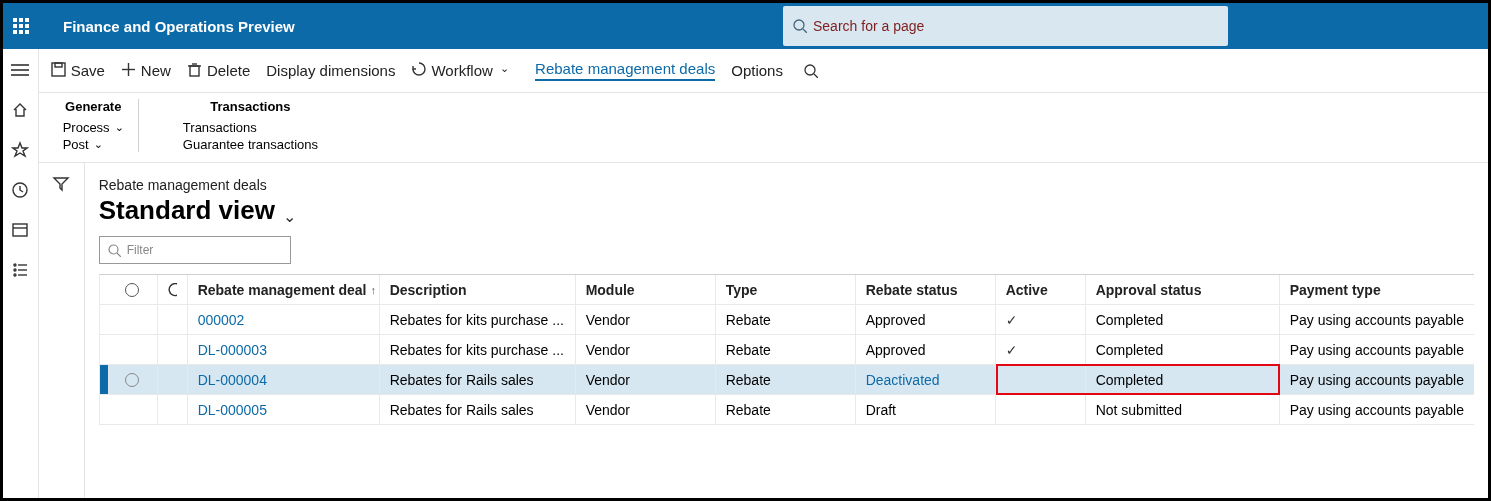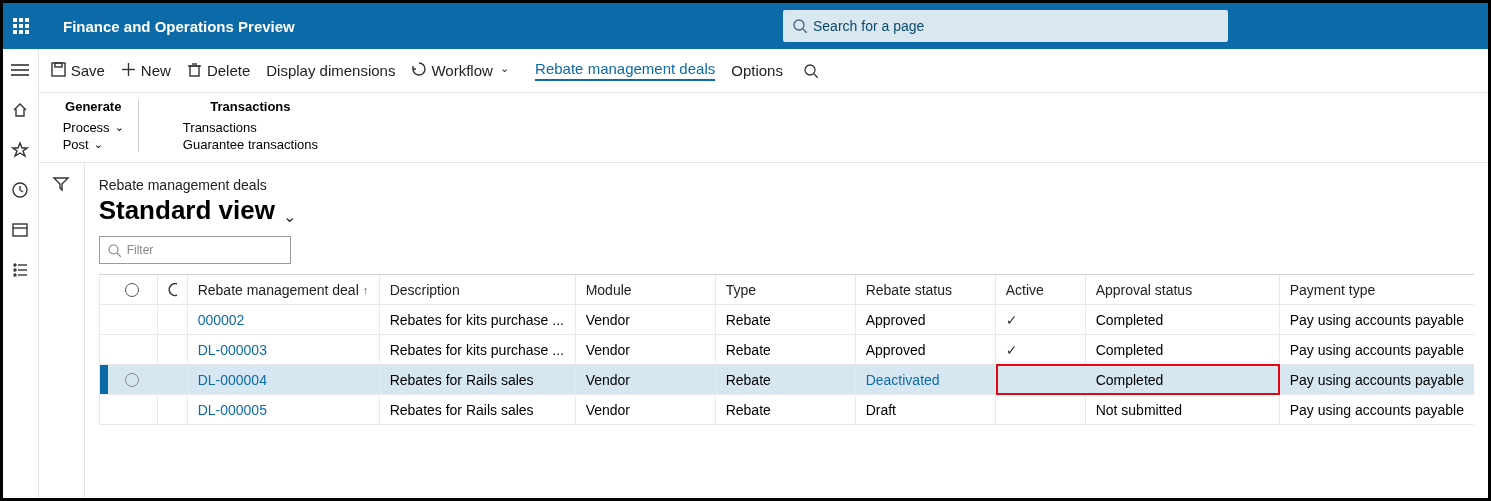--- a/index.html
+++ b/index.html
@@ -3,21 +3,21 @@
 <meta charset="utf-8">
 <style>
   * { box-sizing: border-box; margin: 0; padding: 0; font-family: "Segoe UI", Arial, sans-serif; }
   body { width: 1491px; height: 501px; background: #000; overflow: hidden; }
   .frame { width: 1485px; height: 495px; margin: 3px; background: #fff; display: flex; flex-direction: column; }
 
   .topbar { height: 46px; background: #0d6aa8; display: flex; align-items: center; padding-left: 10px; color: #fff; }
   .waffle { width: 28px; display: grid; grid-template-columns: repeat(3,4px); grid-template-rows: repeat(3,4px); gap: 2px; }
   .waffle span { background: #fff; width: 4px; height: 4px; }
   .app-title { margin-left: 22px; font-size: 15px; font-weight: 600; }
-  .search-bar { margin-left: auto; margin-right: 260px; width: 445px; height: 32px; background: #d9e7f0; border-radius: 2px; display: flex; align-items: center; padding: 0 10px; color: #0c4a6e; font-size: 14px; }
+  .search-bar { margin-left: auto; margin-right: 260px; width: 445px; height: 40px; background: #d9e7f0; border-radius: 2px; display: flex; align-items: center; padding: 0 10px; color: #7f1d1d; font-size: 14px; }
   .search-bar svg { margin-right: 6px; }
 
   .body-area { flex: 1; display: flex; }
   .railbar { width: 48px; background: #fff; border-right: 1px solid #e4e4e4; display: flex; flex-direction: column; align-items: center; padding-top: 10px; gap: 18px; }
   .railbar .ri { width: 22px; height: 22px; display:flex; align-items:center; justify-content:center; color:#333; }
 
   .workspace { flex:1; display:flex; flex-direction:column; }
 
   .actionbar { height: 44px; border-bottom: 1px solid #e4e4e4; display:flex; align-items:center; padding: 0 12px; gap: 16px; font-size: 15px; color: #222; }
   .actionbar .ab-item { display:flex; align-items:flex-start; gap:5px; cursor:pointer; }
@@ -36,21 +36,21 @@
   .content { flex:1; display:flex; }
   .filterbar { width:46px; display:flex; justify-content:center; padding-top:12px; border-right:1px solid #e4e4e4;}
   .page { flex:1; padding: 14px 14px 0 14px; }
   .breadcrumb { font-size: 14px; color:#222; margin-bottom: 2px;}
   .viewtitle { font-size: 26px; font-weight:600; display:flex; align-items:flex-end; gap:6px;}
   .viewtitle .chev { font-size:16px; font-weight:normal; color:#333;}
   .filterbox { margin-top: 10px; width: 192px; height: 28px; border:1px solid #999; display:flex; align-items:center; padding:0 8px; font-size:12px; color:#888; gap:6px;}
 
   .grid { margin-top: 10px; border-top:1px solid #d0d0d0; font-size:14px; border-left:1px solid #e9e9e9;}
   .grid-row { display:flex; height: 30px; align-items:center; border-bottom:1px solid #e9e9e9;}
-  .grid-head { font-weight:400; color:#222; background:#fff;}
+  .grid-head { font-weight:700; color:#222; background:#fff;}
   .grid-head .cell { color:#222; }
   .cell { padding: 0 10px; white-space:nowrap; overflow:hidden; text-overflow:ellipsis; border-right:1px solid #e9e9e9; height:100%; display:flex; align-items:center;}
   .c-edge { width:8px; padding:0; border-right:none;}
   .c-mark { width:50px; justify-content:center;}
   .c-refresh { width:30px; justify-content:center; }
   .c-deal { width:192px; }
   .c-desc { width:196px; }
   .c-mod { width:140px; }
   .c-type { width:140px; }
   .c-status { width:140px; }

